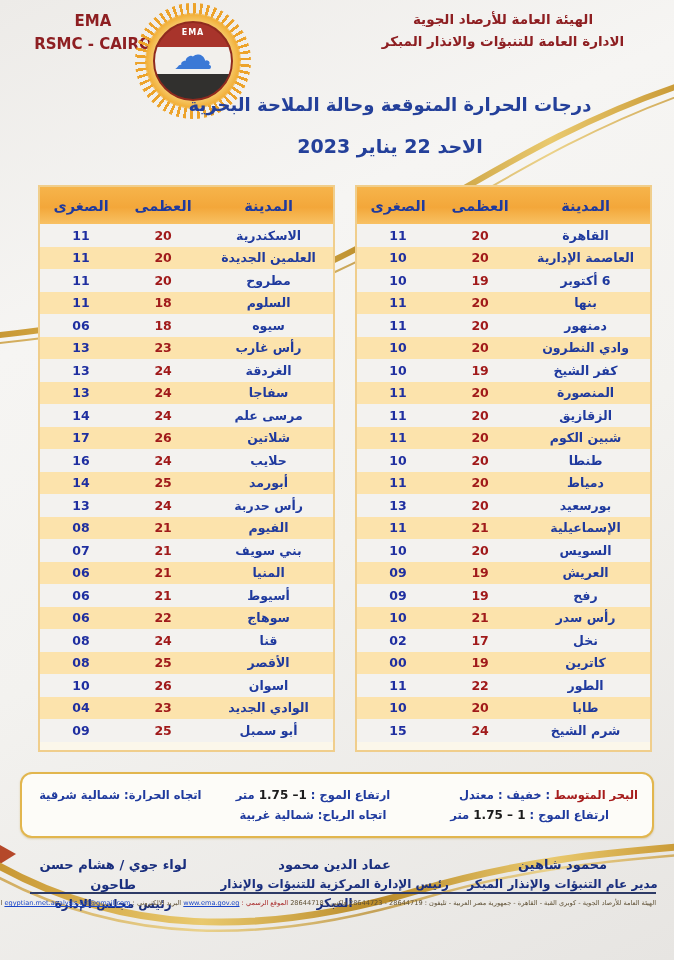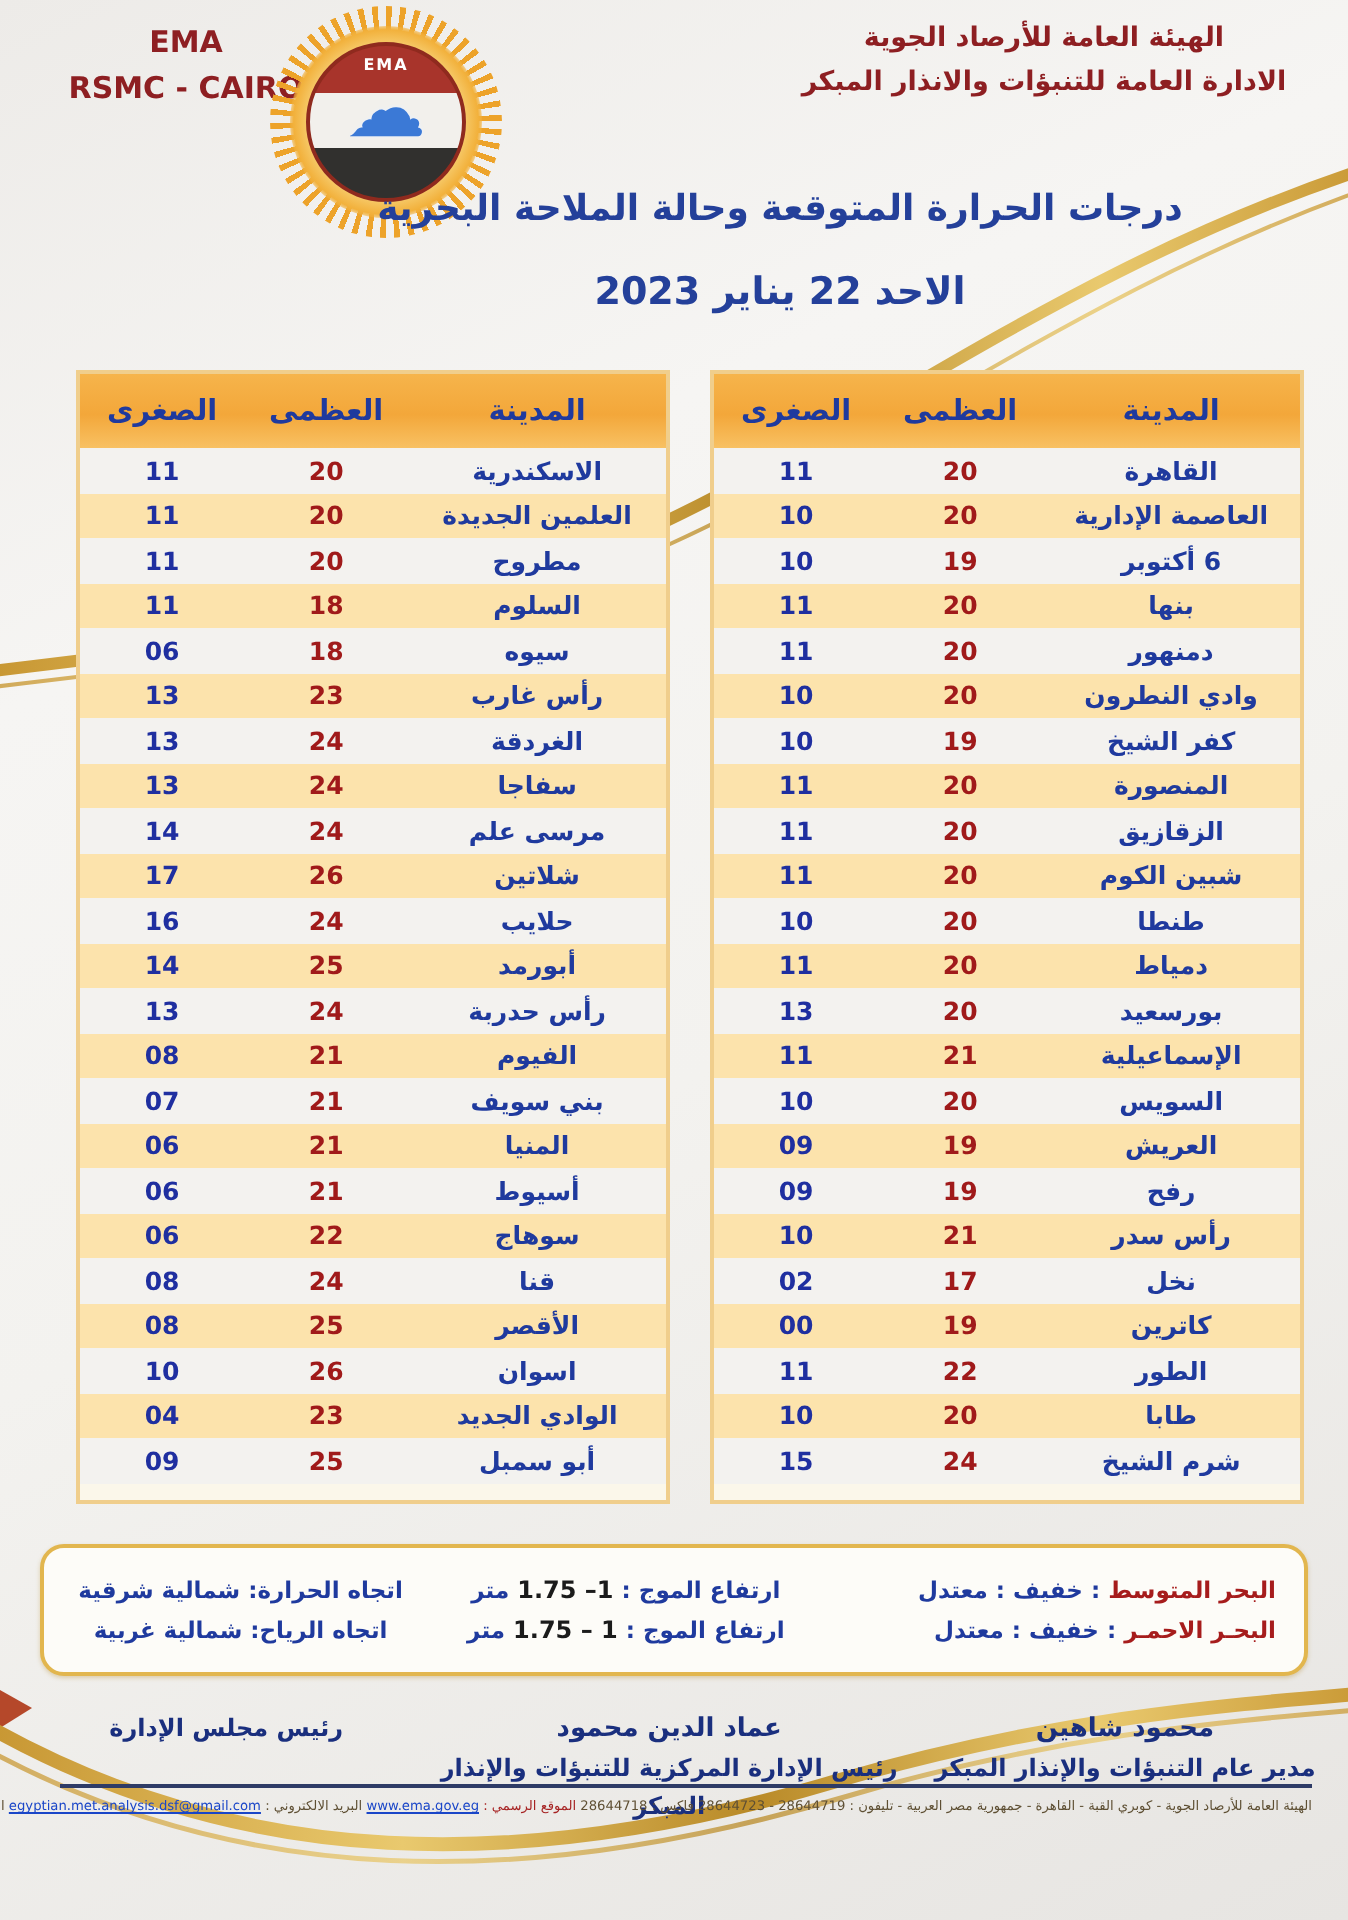--- a/index.html
+++ b/index.html
@@ -6,21 +6,21 @@
   body{font-family:"DejaVu Sans",sans-serif;}
   .page{
     position:relative;width:674px;height:960px;overflow:hidden;
     background:linear-gradient(155deg,#EDEBE8 0%,#F6F5F3 28%,#F3F2EF 55%,#E7E5E2 100%);
   }
   svg.deco{position:absolute;left:0;top:0;pointer-events:none;}
 
   
   .ema-latin{position:absolute;left:28px;top:10px;width:130px;text-align:center;
     color:#8E1F22;font-weight:700;font-size:15px;line-height:1.5;}
-  .org-ar{position:absolute;right:2px;top:8px;width:300px;text-align:center;direction:rtl;
+  .org-ar{position:absolute;right:21px;top:8px;width:300px;text-align:center;direction:rtl;
     color:#8E1F22;font-weight:700;font-size:13.5px;line-height:1.65;}
 
   
   .logo{position:absolute;left:135px;top:3px;width:116px;height:116px;}
   .rays{position:absolute;inset:0;border-radius:50%;
     background:repeating-conic-gradient(from 0deg,#EDA32A 0deg 3deg,rgba(237,163,42,0) 3deg 7.2deg);}
   .disc{position:absolute;inset:10px;border-radius:50%;
     background:radial-gradient(circle,#F9DB8A 50%,#F2B13C 68%,rgba(242,177,60,0) 74%);}
   .emblem{position:absolute;left:50%;top:50%;transform:translate(-50%,-50%);
     width:76px;height:76px;border-radius:50%;border:2px solid #8F2A1E;overflow:hidden;
@@ -384,43 +384,40 @@
         <span>: خفيف : معتدل</span>
       </span>
       <span class="m-wave">
         <span>ارتفاع الموج :</span>
         <span class="wave-num">1– 1.75</span>
         <span>متر</span>
       </span>
       <span class="m-wind">اتجاه الحرارة: شمالية شرقية</span>
     </div>
     <div class="m-row">
-      <span class="m-sea">
-        <span class="sea-name">البحـر الاحمـر</span>
-        <span>: خفيف : معتدل</span>
-      </span>
       <span class="m-wave">
         <span>ارتفاع الموج :</span>
         <span class="wave-num">1 – 1.75</span>
         <span>متر</span>
       </span>
       <span class="m-wind">اتجاه الرياح: شمالية غربية</span>
     </div>
   </div>
 
   <div class="sigs">
     <div class="sig">
       <div class="sig-name">محمود شاهين</div>
       <div class="sig-title">مدير عام التنبؤات والإنذار المبكر</div>
     </div>
     <div class="sig">
       <div class="sig-name">عماد الدين محمود</div>
       <div class="sig-title">رئيس الإدارة المركزية للتنبؤات والإنذار المبكر</div>
     </div>
     <div class="sig">
+      <div class="sig-name">لواء جوي / هشام حسن طاحون</div>
       <div class="sig-title">رئيس مجلس الإدارة</div>
     </div>
   </div>
 
   <div class="divider"></div>
 
   <div class="footer">
     <span>الهيئة العامة للأرصاد الجوية - كوبري القبة - القاهرة - جمهورية مصر العربية - تليفون : 28644719 - 28644723 فاكس : 28644718</span>
     <span class="red">الموقع الرسمي :</span>
     <span class="lnk" dir="ltr">www.ema.gov.eg</span>

